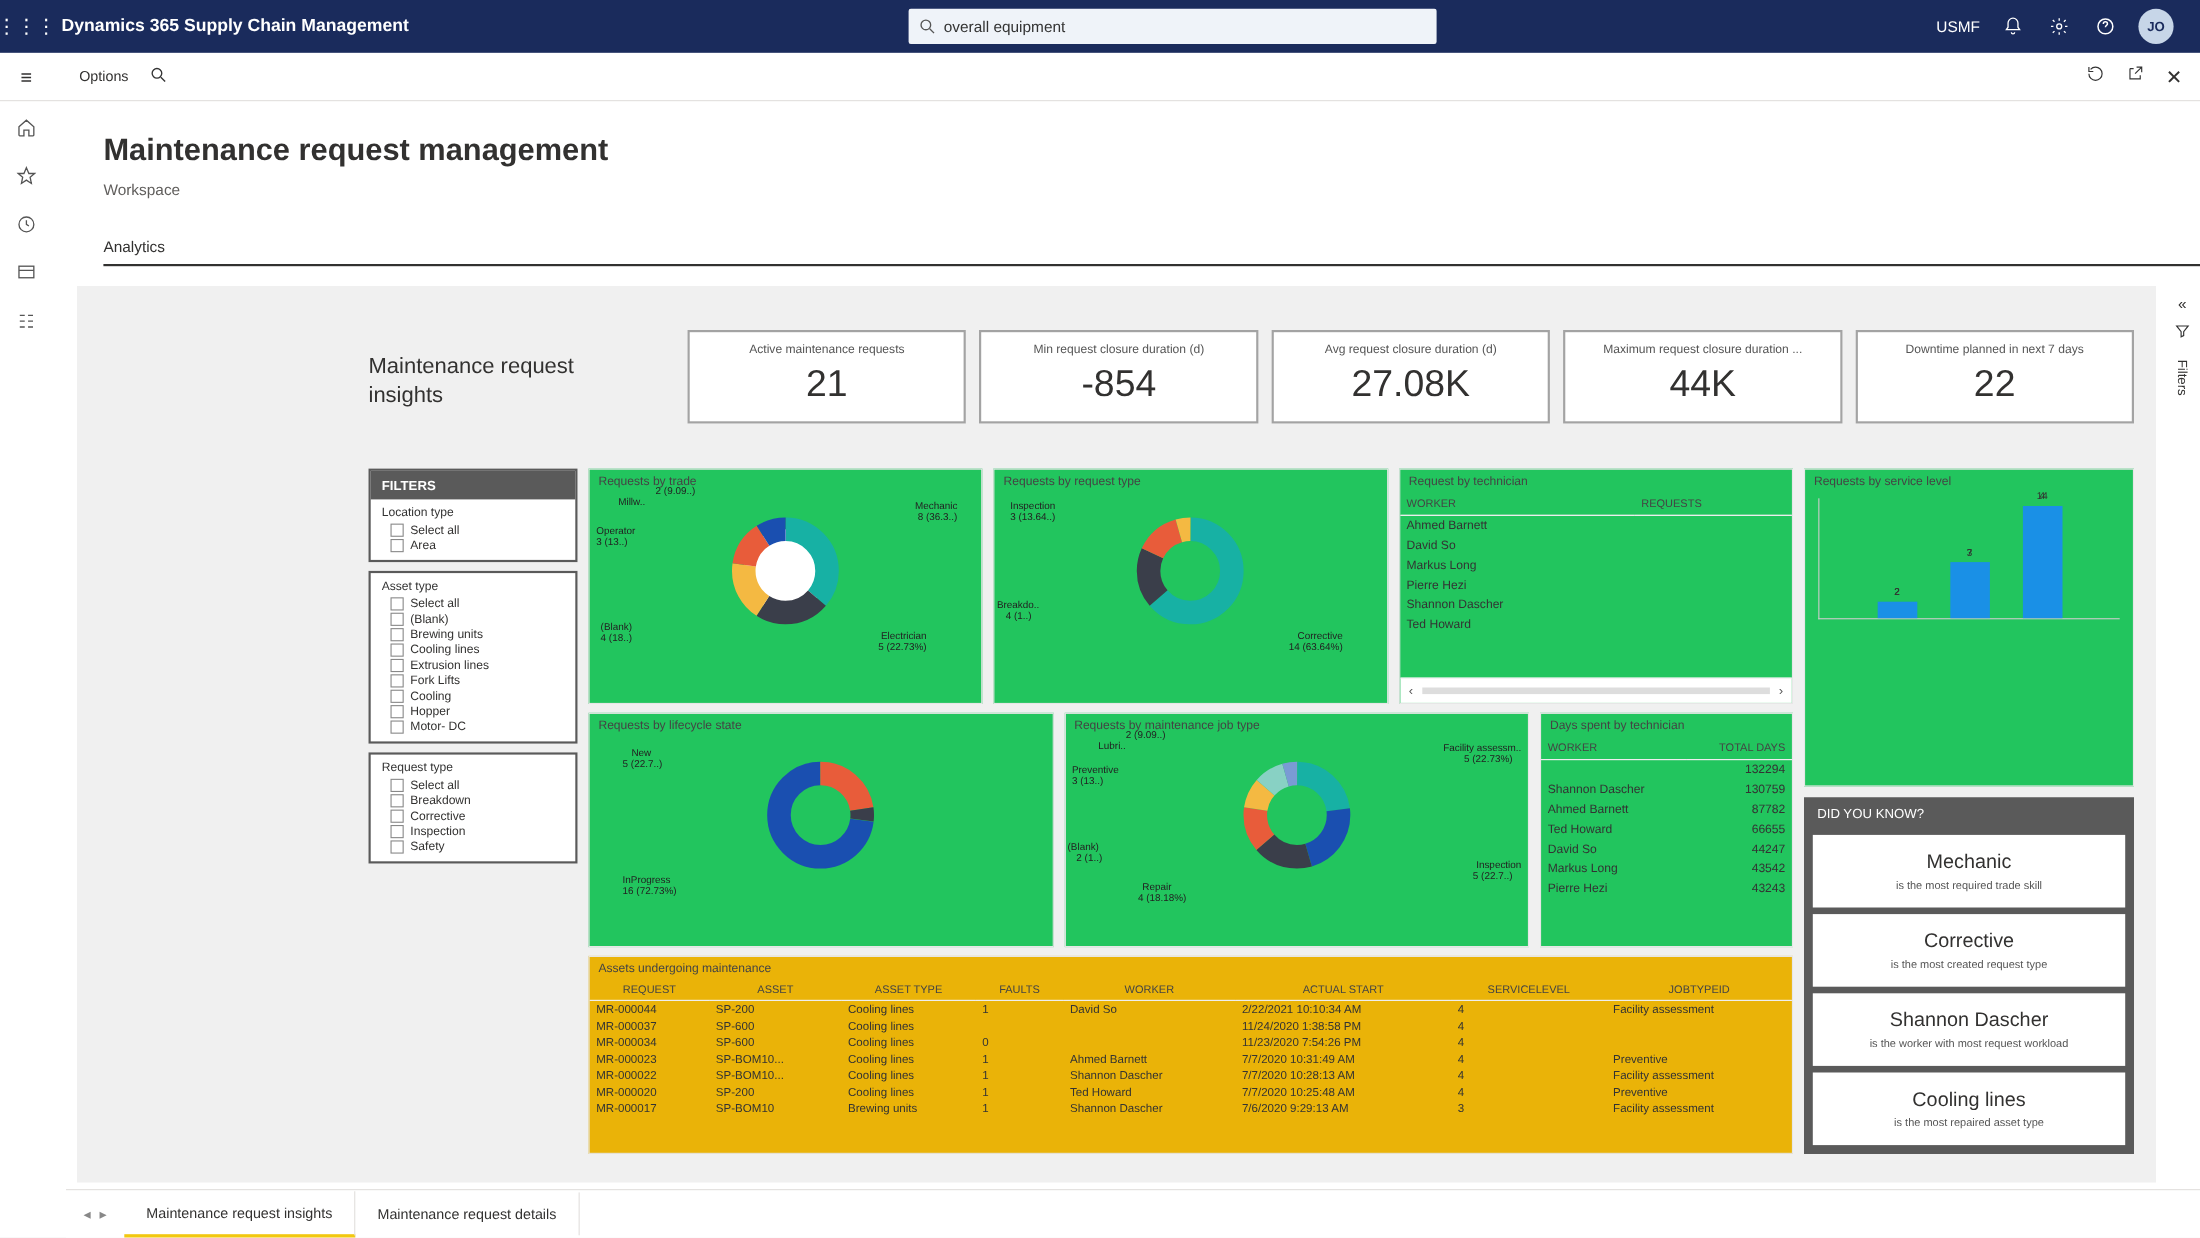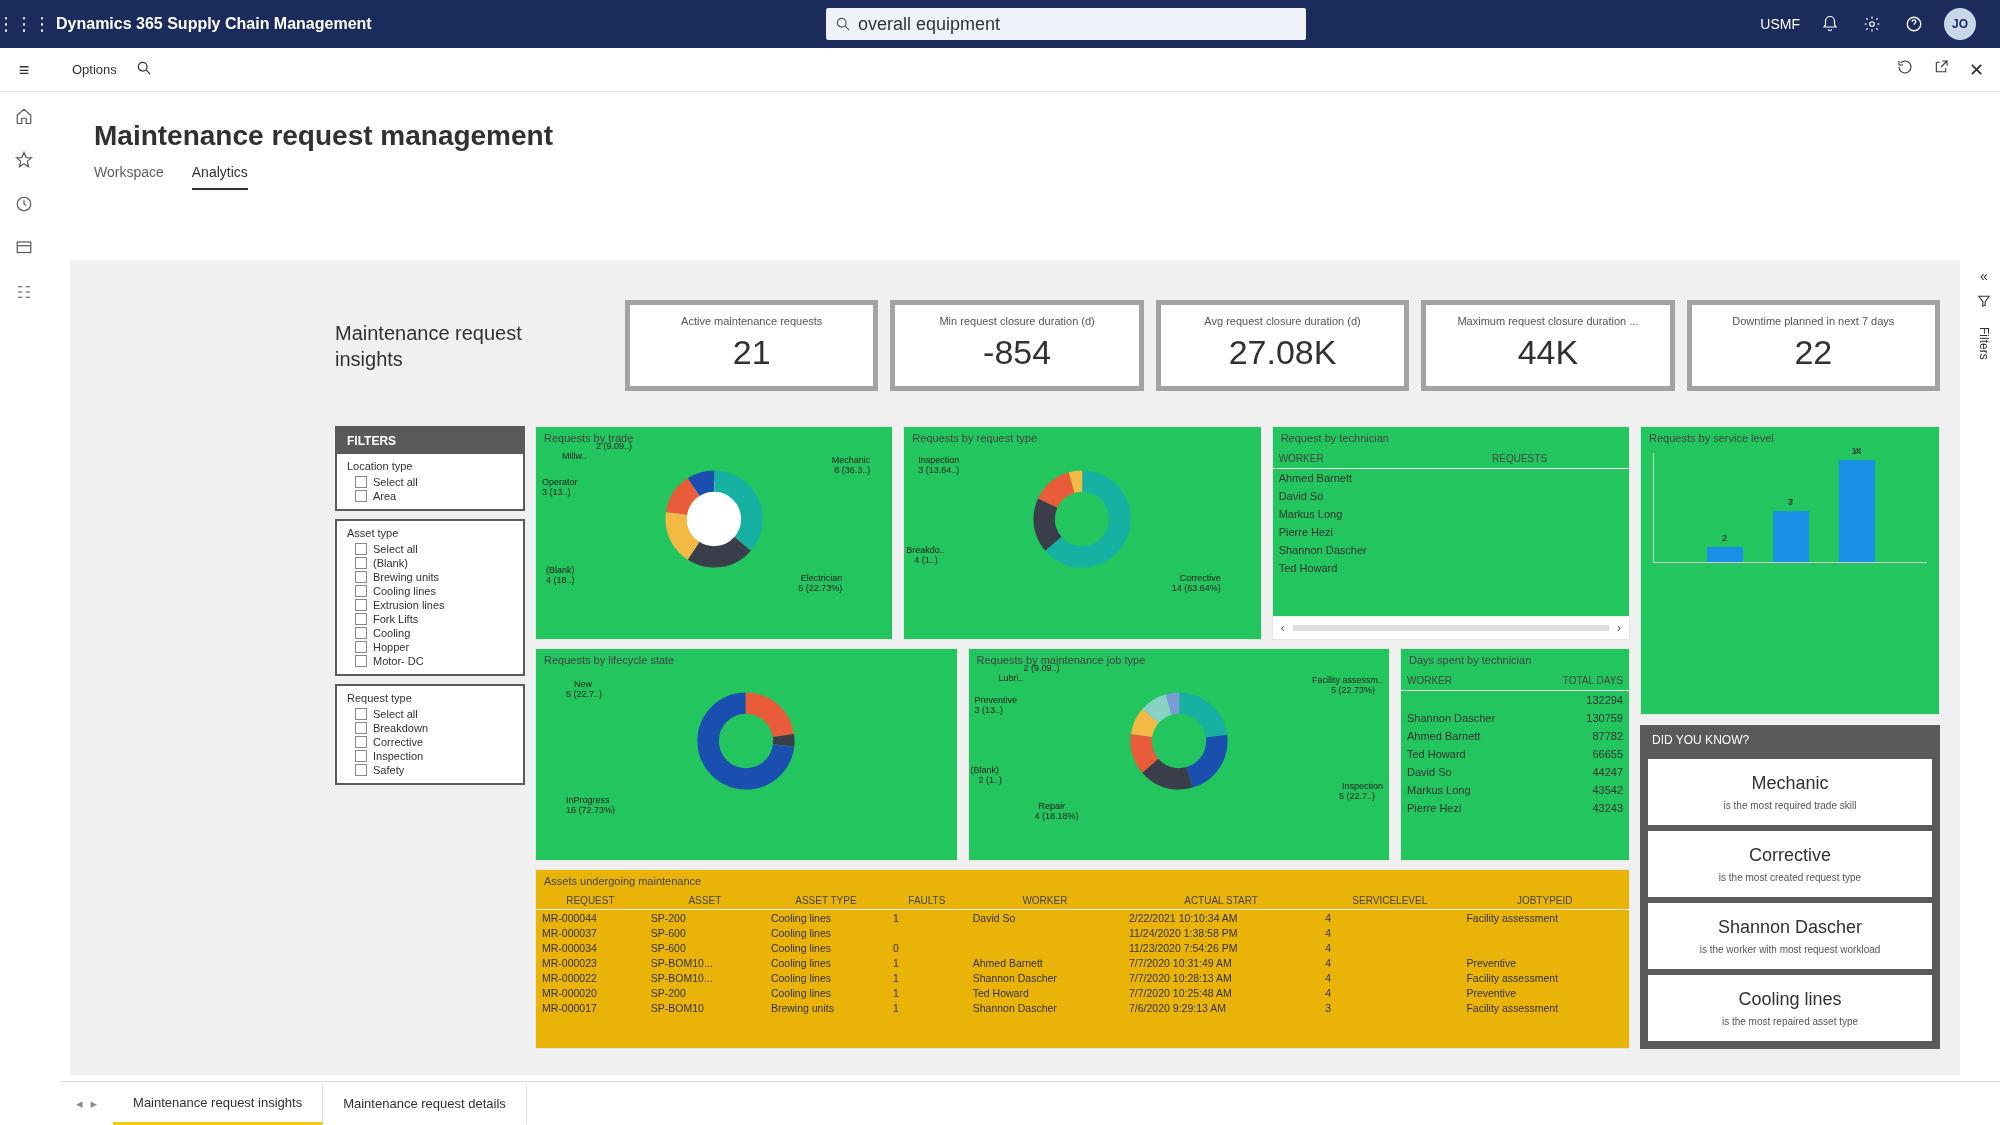--- a/index.html
+++ b/index.html
@@ -2,43 +2,43 @@
 <html><head>
 <meta charset="utf-8">
 <style>
 * { box-sizing: border-box; margin: 0; padding: 0; font-family: 'Segoe UI', sans-serif; }
 body { background: #fff; width: 2000px; height: 1125px; overflow: hidden; font-size: 13px; color: #323130; }
 .topbar { height: 48px; background: #1a2b5c; display: flex; align-items: center; color: #fff; }
 .waffle { width: 48px; display: flex; align-items: center; justify-content: center; font-size: 18px; }
 .app-title { font-size: 16px; font-weight: 600; padding-left: 8px; }
 .searchbox { margin-left: auto; margin-right: auto; width: 480px; height: 32px; background: #eff3f9; border-radius: 2px; display: flex; align-items: center; padding: 0 10px; color: #555; }
 .searchbox svg { margin-right: 8px; }
-.searchbox input { border: none; background: transparent; outline: none; flex: 1; font-size: 18px; color: #333; }
+.searchbox input { border: none; background: transparent; outline: none; flex: 1; font-size: 14px; color: #333; }
 .topbar-right { display: flex; align-items: center; gap: 18px; padding-right: 24px; }
 .topbar-icon { width: 24px; height: 24px; display: flex; align-items: center; justify-content: center; font-size: 16px; cursor: pointer; }
 .avatar { width: 32px; height: 32px; border-radius: 50%; background: #c7d6e8; color: #1a2b5c; display: flex; align-items: center; justify-content: center; font-size: 12px; font-weight: 600; }
 
 .cmdbar { height: 44px; border-bottom: 1px solid #e1dfdd; display: flex; align-items: center; padding-left: 48px; gap: 16px; }
 .cmdbar-left { display: flex; align-items: center; gap: 20px; }
 .cmdbar-right { margin-left: auto; display: flex; gap: 20px; padding-right: 16px; }
 .hamburger { position: absolute; left: 0; top: 48px; width: 48px; height: 44px; display: flex; align-items: center; justify-content: center; font-size: 18px; cursor: pointer; }
 
 .leftrail { position: absolute; left: 0; top: 92px; width: 48px; display: flex; flex-direction: column; align-items: center; gap: 20px; padding-top: 12px; }
 .leftrail div { width: 24px; height: 24px; display: flex; align-items: center; justify-content: center; cursor: pointer; color: #605e5c; }
 
 .page-header { padding: 28px 0 8px 94px; }
 .page-title { font-size: 28px; font-weight: 600; }
-.tabs { display: flex; gap: 28px; margin-top: 12px; font-size: 14px; }
+.tabs { display: flex; gap: 28px; margin-top: 12px; font-size: 14px; flex-direction: column; }
 .tab { padding-bottom: 8px; cursor: pointer; color: #605e5c; }
 .tab.active { color: #323130; border-bottom: 2px solid #323130; }
 
 .canvas { position: absolute; left: 70px; top: 260px; right: 40px; bottom: 50px; background: #f0f0f0; padding: 18px; overflow: hidden; }
 .kpi-row { position: absolute; left: 335px; top: 300px; right: 60px; display: flex; gap: 12px; }
 .kpi-title-block { position: absolute; left: 335px; top: 320px; font-size: 20px; font-weight: 400; width: 250px; line-height: 1.3; }
-.kpi { flex: 1; background: #fff; border: 5px solid #a3a3a3; text-align: center; padding: 10px 6px 14px; }
+.kpi { flex: 1; background: #fff; border: 2px solid #a3a3a3; text-align: center; padding: 10px 6px 14px; }
 .kpi-label { font-size: 11px; color: #555; margin-bottom: 6px; white-space: nowrap; overflow: hidden; text-overflow: ellipsis; }
 .kpi-value { font-size: 34px; font-weight: 400; }
 
 .dash { position: absolute; left: 335px; top: 426px; right: 60px; bottom: 76px; display: flex; gap: 10px; }
 .filters-col { width: 190px; display: flex; flex-direction: column; gap: 8px; }
 .filter-box { background: #fff; border: 2px solid #5a5a5a; }
 .filter-title { background: #5a5a5a; color: #fff; font-size: 12px; font-weight: 700; padding: 6px 10px; }
 .filter-body { padding: 6px 10px; font-size: 11px; }
 .filter-section { font-size: 11px; margin-bottom: 3px; color: #333; }
 .chk { display: flex; align-items: center; gap: 6px; padding: 1px 0 1px 8px; font-size: 11px; }

